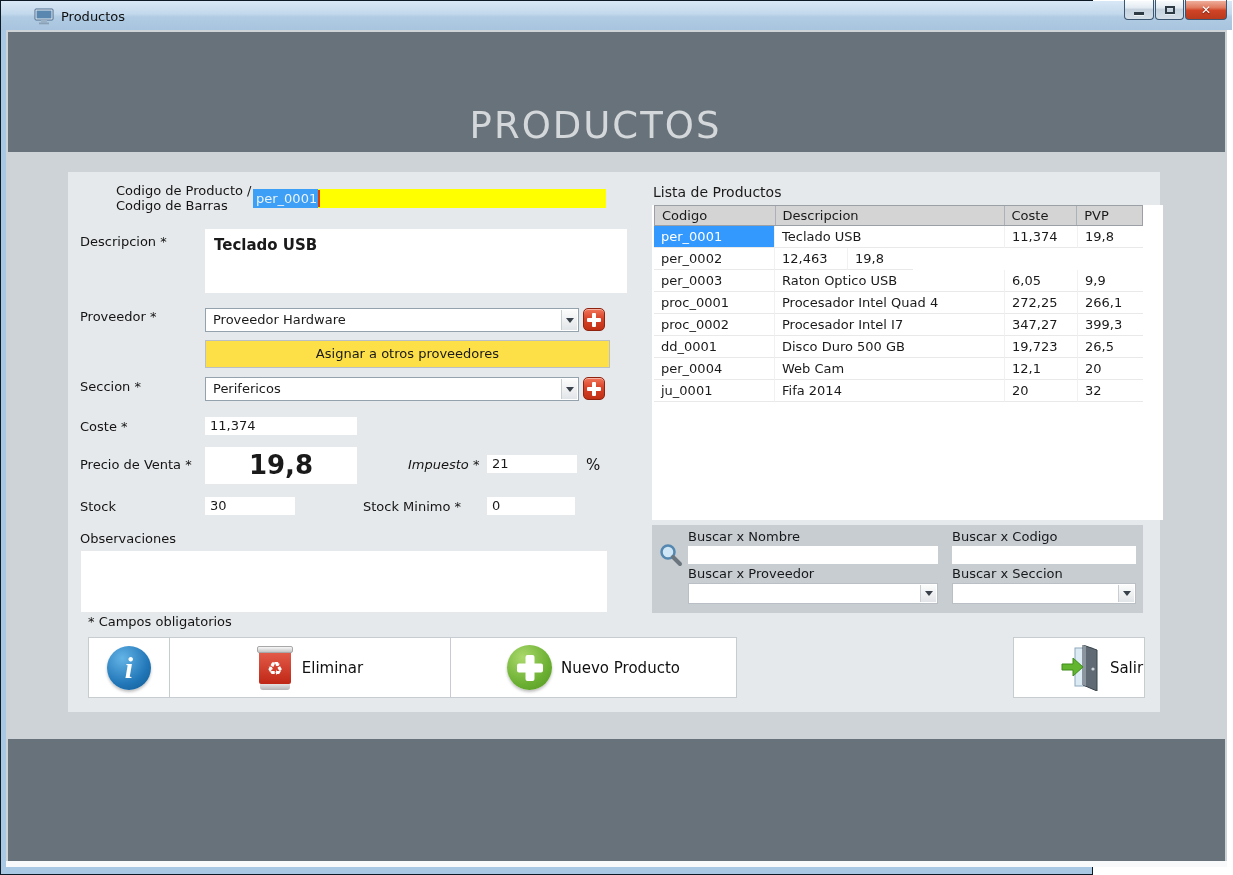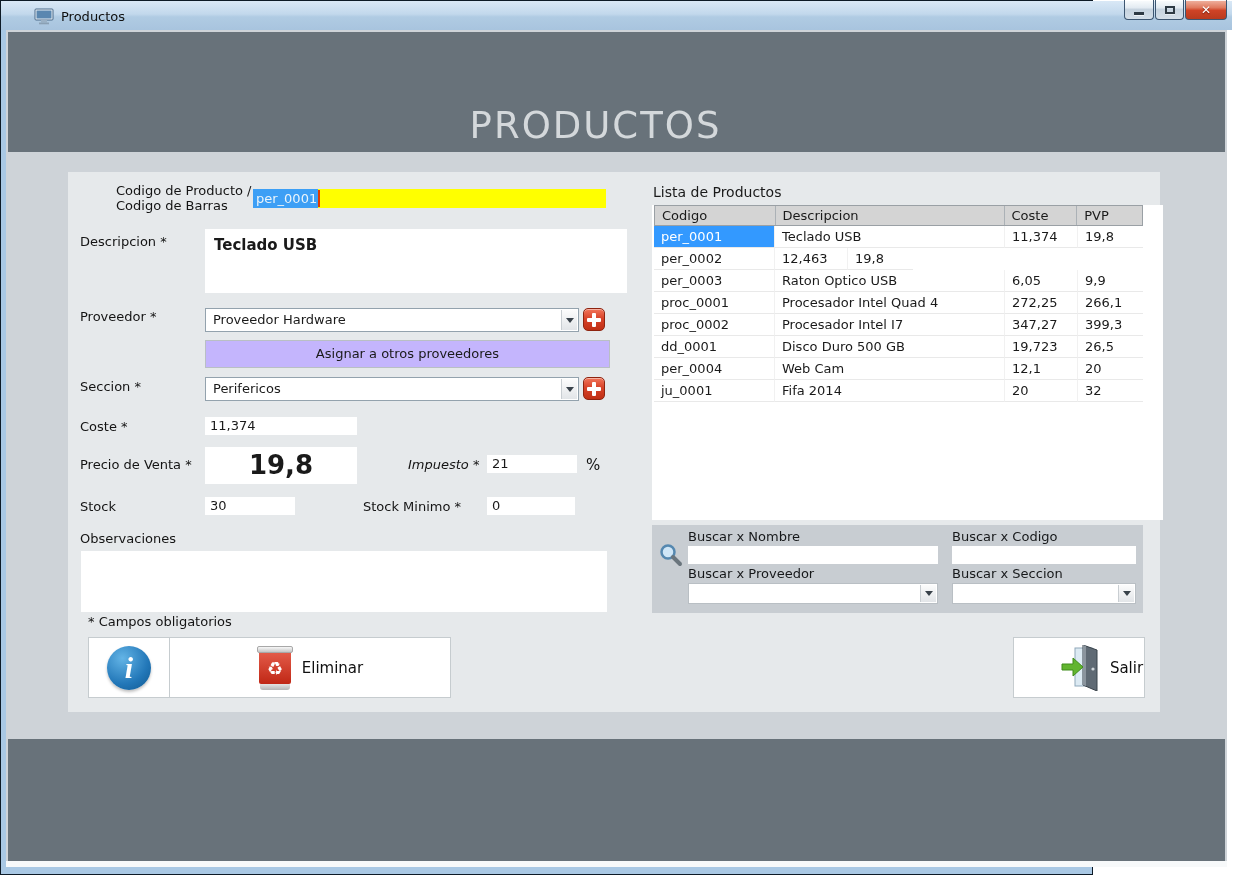--- a/index.html
+++ b/index.html
@@ -53,21 +53,21 @@
   .combo .arrow::after { content:""; width:0; height:0; border-left:4px solid transparent;
     border-right:4px solid transparent; border-top:5px solid #39424a; }
 
   .add-btn { position:absolute; width:22px; height:23px; border-radius:5px;
     background:linear-gradient(#f2755a,#d8442a 45%,#c02f14); border:1px solid #8e2410;
     box-shadow:inset 0 1px 0 rgba(255,255,255,.45); }
   .add-btn .cross { position:absolute; left:50%; top:50%; transform:translate(-50%,-50%); width:14px; height:14px; }
   .add-btn .cross::before { content:""; position:absolute; left:0; top:5px; width:14px; height:4px; background:#fff; border-radius:1px; }
   .add-btn .cross::after { content:""; position:absolute; left:5px; top:0; width:4px; height:14px; background:#fff; border-radius:1px; }
 
-  .asignar-btn { position:absolute; left:205px; top:340px; width:405px; height:28px; background:#c4b5fd;
+  .asignar-btn { position:absolute; left:205px; top:340px; width:405px; height:28px; background:#fde047;
     border:1px solid #b9bfc4; text-align:center; line-height:26px; font-size:13px; }
 
   .precio-box { left:205px; top:447px; width:152px; height:37px; text-align:center;
     font-size:26px; font-weight:bold; line-height:37px; }
 
   .obs-box { left:81px; top:551px; width:526px; height:61px; }
 
   
   .list-title { position:absolute; left:653px; top:184px; font-size:14px; }
   .list-box { position:absolute; left:652px; top:205px; width:511px; height:315px; background:#fff; }
@@ -295,20 +295,26 @@
     <div class="btn-cell cell-eliminar">
       <div class="bin">
         <div class="bin-lid"></div>
         <div class="bin-body">♻</div>
         <div class="bin-base"></div>
       </div>
       <span class="btn-text">Eliminar</span>
     </div>
   </div>
 
+  <div class="btn-box group-b">
+    <div class="btn-cell" style="width:100%;">
+      <div class="plus-circle"></div>
+      <span class="btn-text">Nuevo Producto</span>
+    </div>
+  </div>
 
   <div class="btn-box group-salir">
     <div class="btn-cell" style="width:100%;padding-left:44px;">
       <svg class="door-icon" viewBox="0 0 40 46">
         <rect x="15" y="3" width="17" height="38" fill="#dceaf3" stroke="#8fa8ba"></rect>
         <polygon points="23,0 37,5 37,46 23,40" fill="#5f6a74" stroke="#39424a"></polygon>
         <polygon points="23,0 26,1 26,41 23,40" fill="#8b959e"></polygon>
         <circle cx="33" cy="24" r="1.6" fill="#cfd6db"></circle>
         <polygon points="2,19 13,19 13,13 23,22 13,31 13,25 2,25" fill="#62b52f" stroke="#3f8c1a" stroke-width="1"></polygon>
       </svg>

